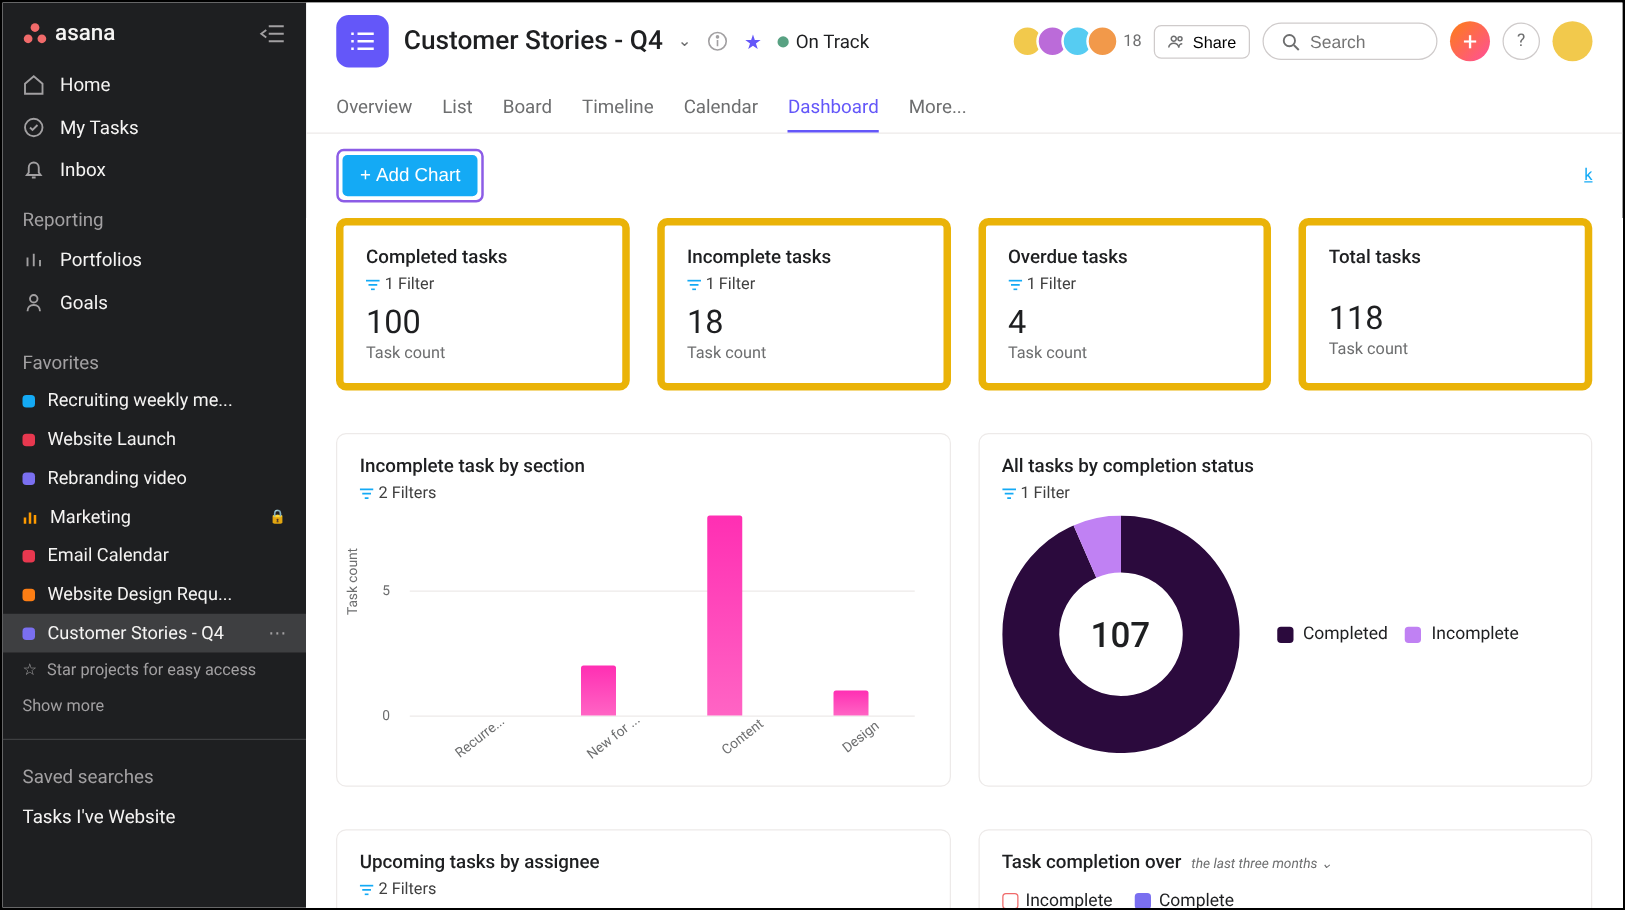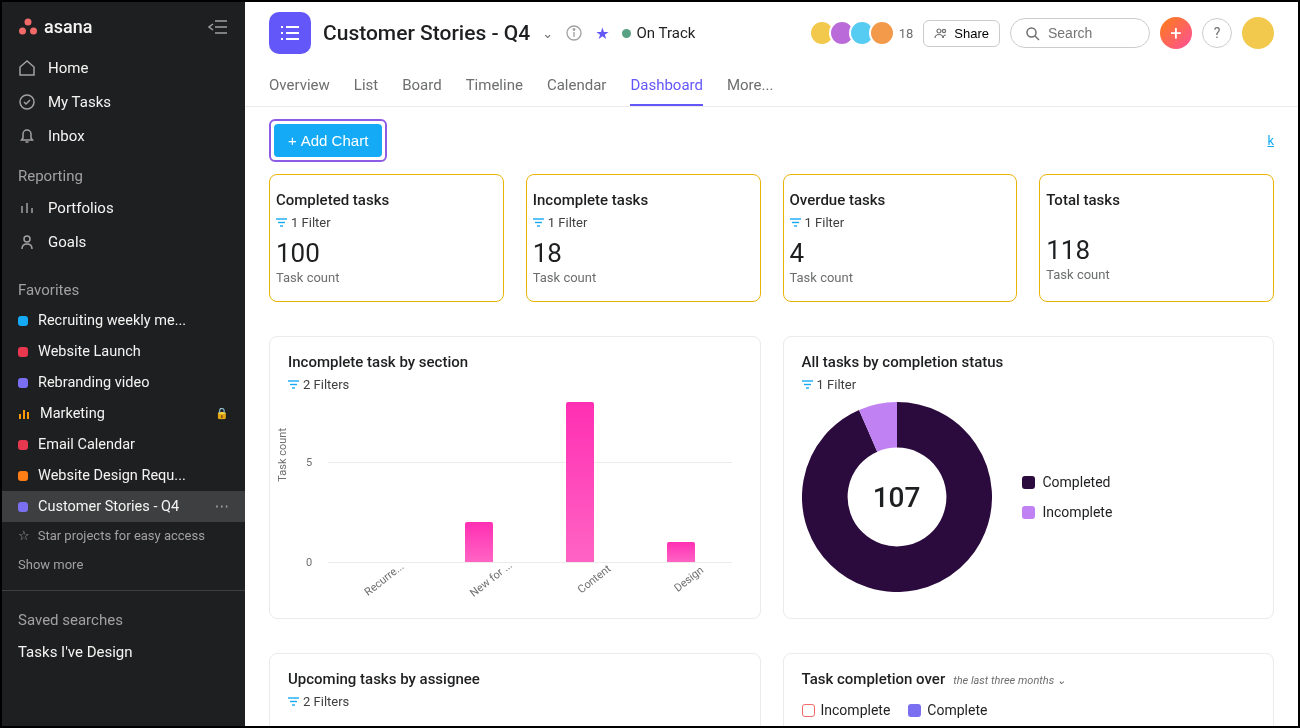--- a/index.html
+++ b/index.html
@@ -53,21 +53,21 @@
 .tab { padding: 8px 0 10px; font-size: 15px; color: #6d6e6f; cursor: pointer; border-bottom: 2px solid transparent; }
 .tab.active { color: #6457f9; border-bottom-color: #6457f9; }
 
 .toolbar { padding: 12px 24px; display: flex; align-items: center; }
 .add-chart-outline { border: 2px solid #8c5ce6; border-radius: 6px; padding: 3px; display: inline-block; }
 .add-chart-btn { background: #14aaf5; color: #fff; border: none; border-radius: 4px; padding: 8px 14px; font-size: 15px; font-weight: 500; cursor: pointer; display: flex; align-items: center; gap: 4px; }
 .feedback-link { margin-left: auto; color: #14aaf5; font-size: 13px; text-decoration: underline; cursor: pointer; }
 
 .content { flex: 1; overflow-y: auto; padding: 0 24px 24px; background: #fff; }
 .card-row { display: flex; gap: 22px; margin-bottom: 22px; }
-.metric-card { flex: 1; border: 1px solid #eab308; border-radius: 8px; padding: 16px 6px; }
+.metric-card { flex: 1; border: 6px solid #eab308; border-radius: 8px; padding: 16px 18px; }
 .metric-title { font-size: 15px; font-weight: 500; margin-bottom: 6px; }
 .filter-link { display: flex; align-items: center; gap: 4px; color: #404040; font-size: 13px; margin-bottom: 8px; cursor: pointer; }
 .metric-value { font-size: 26px; font-weight: 400; margin-bottom: 2px; }
 .metric-sub { font-size: 13px; color: #6d6e6f; }
 
 .chart-row { display: flex; gap: 22px; margin-bottom: 22px; margin-top: 34px; }
 .chart-card { flex: 1; border: 1px solid #edeae9; border-radius: 8px; padding: 16px 18px; }
 .chart-title { font-size: 15px; font-weight: 500; margin-bottom: 6px; }
 .bar-chart { position: relative; height: 200px; margin-top: 10px; }
 .y-label { position: absolute; left: -6px; top: 50%; transform: rotate(-90deg) translateX(50%); transform-origin: left center; font-size: 11px; color: #6d6e6f; }
@@ -75,21 +75,21 @@
 .gridline { position: absolute; left: 0; right: 0; border-top: 1px solid #edeae9; }
 .y-tick { position: absolute; left: -22px; font-size: 11px; color: #6d6e6f; transform: translateY(-50%); }
 .bars { position: absolute; left: 0; right: 0; bottom: 0; top: 0; display: flex; justify-content: space-around; align-items: flex-end; }
 .bar { width: 28px; background: linear-gradient(180deg, #ff2fb3, #ff64c4); border-radius: 2px 2px 0 0; }
 .x-labels { position: absolute; left: 40px; right: 10px; bottom: 0; height: 38px; display: flex; justify-content: space-around; }
 .x-label { font-size: 11px; color: #6d6e6f; transform: rotate(-38deg); transform-origin: top center; white-space: nowrap; margin-top: 10px; }
 
 .donut-wrap { display: flex; align-items: center; gap: 30px; margin-top: 10px; }
 .donut { position: relative; width: 190px; height: 190px; }
 .donut-center { position: absolute; inset: 0; display: flex; align-items: center; justify-content: center; font-size: 28px; font-weight: 500; }
-.legend { display: flex; flex-direction: column; gap: 14px; }
+.legend { display: flex; flex-direction: row; gap: 14px; }
 .legend-item { display: flex; align-items: center; gap: 8px; font-size: 14px; }
 .legend-sq { width: 13px; height: 13px; border-radius: 3px; }
 
 .completion-opts { display:flex; gap:18px; align-items:center; margin-top:8px; font-size:14px; }
 .opt { display:flex; align-items:center; gap:6px; }
 .opt-box { width:13px; height:13px; border-radius:3px; }
 .period { color:#6d6e6f; font-size:11px;font-style:italic; }
 
 
 svg { display: block; }
@@ -212,21 +212,21 @@
       </div>
     <div class="fav-tip">
       <span>☆</span>
       <span>Star projects for easy access</span>
     </div>
     <div class="show-more">Show more</div>
 
     <div class="divider"></div>
     <div class="section-title">Saved searches</div>
     <div class="nav-item" style="padding-left:16px">
-      <span>Tasks I've Design</span>
+      <span>Tasks I've Website</span>
     </div>
 
   </aside>
 
   <main class="main">
     <div class="topbar">
       <div class="topbar-row1">
         <div class="proj-icon">
           <svg width="22" height="18" viewBox="0 0 22 18" stroke="#fff" stroke-width="2" fill="none">
               <line x1="2" y1="3" x2="4" y2="3"></line>

